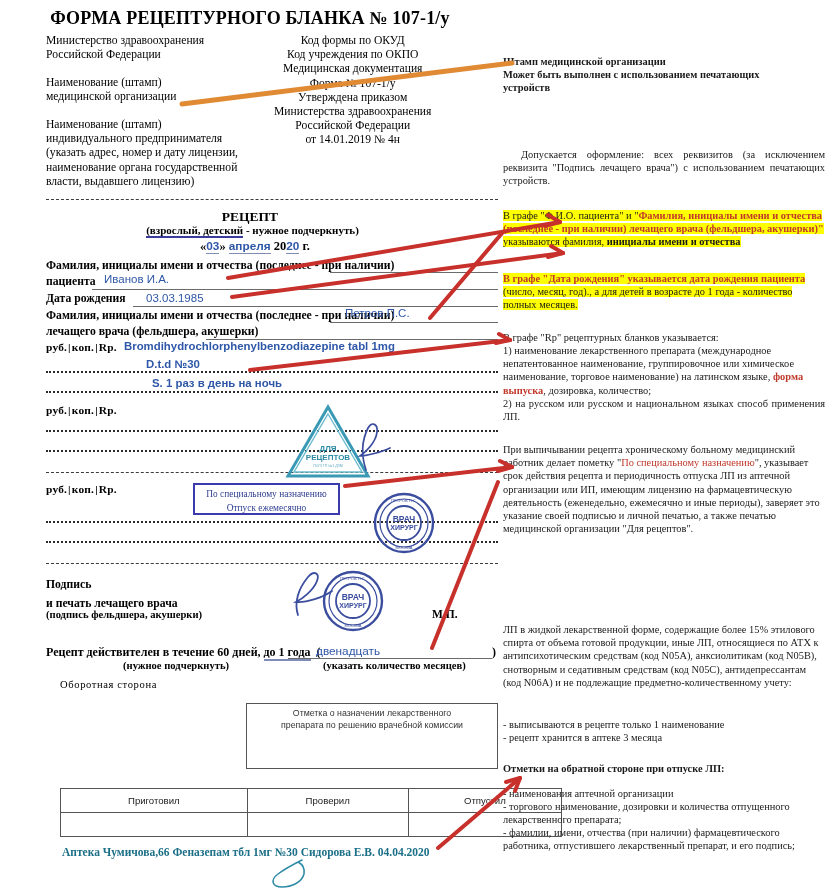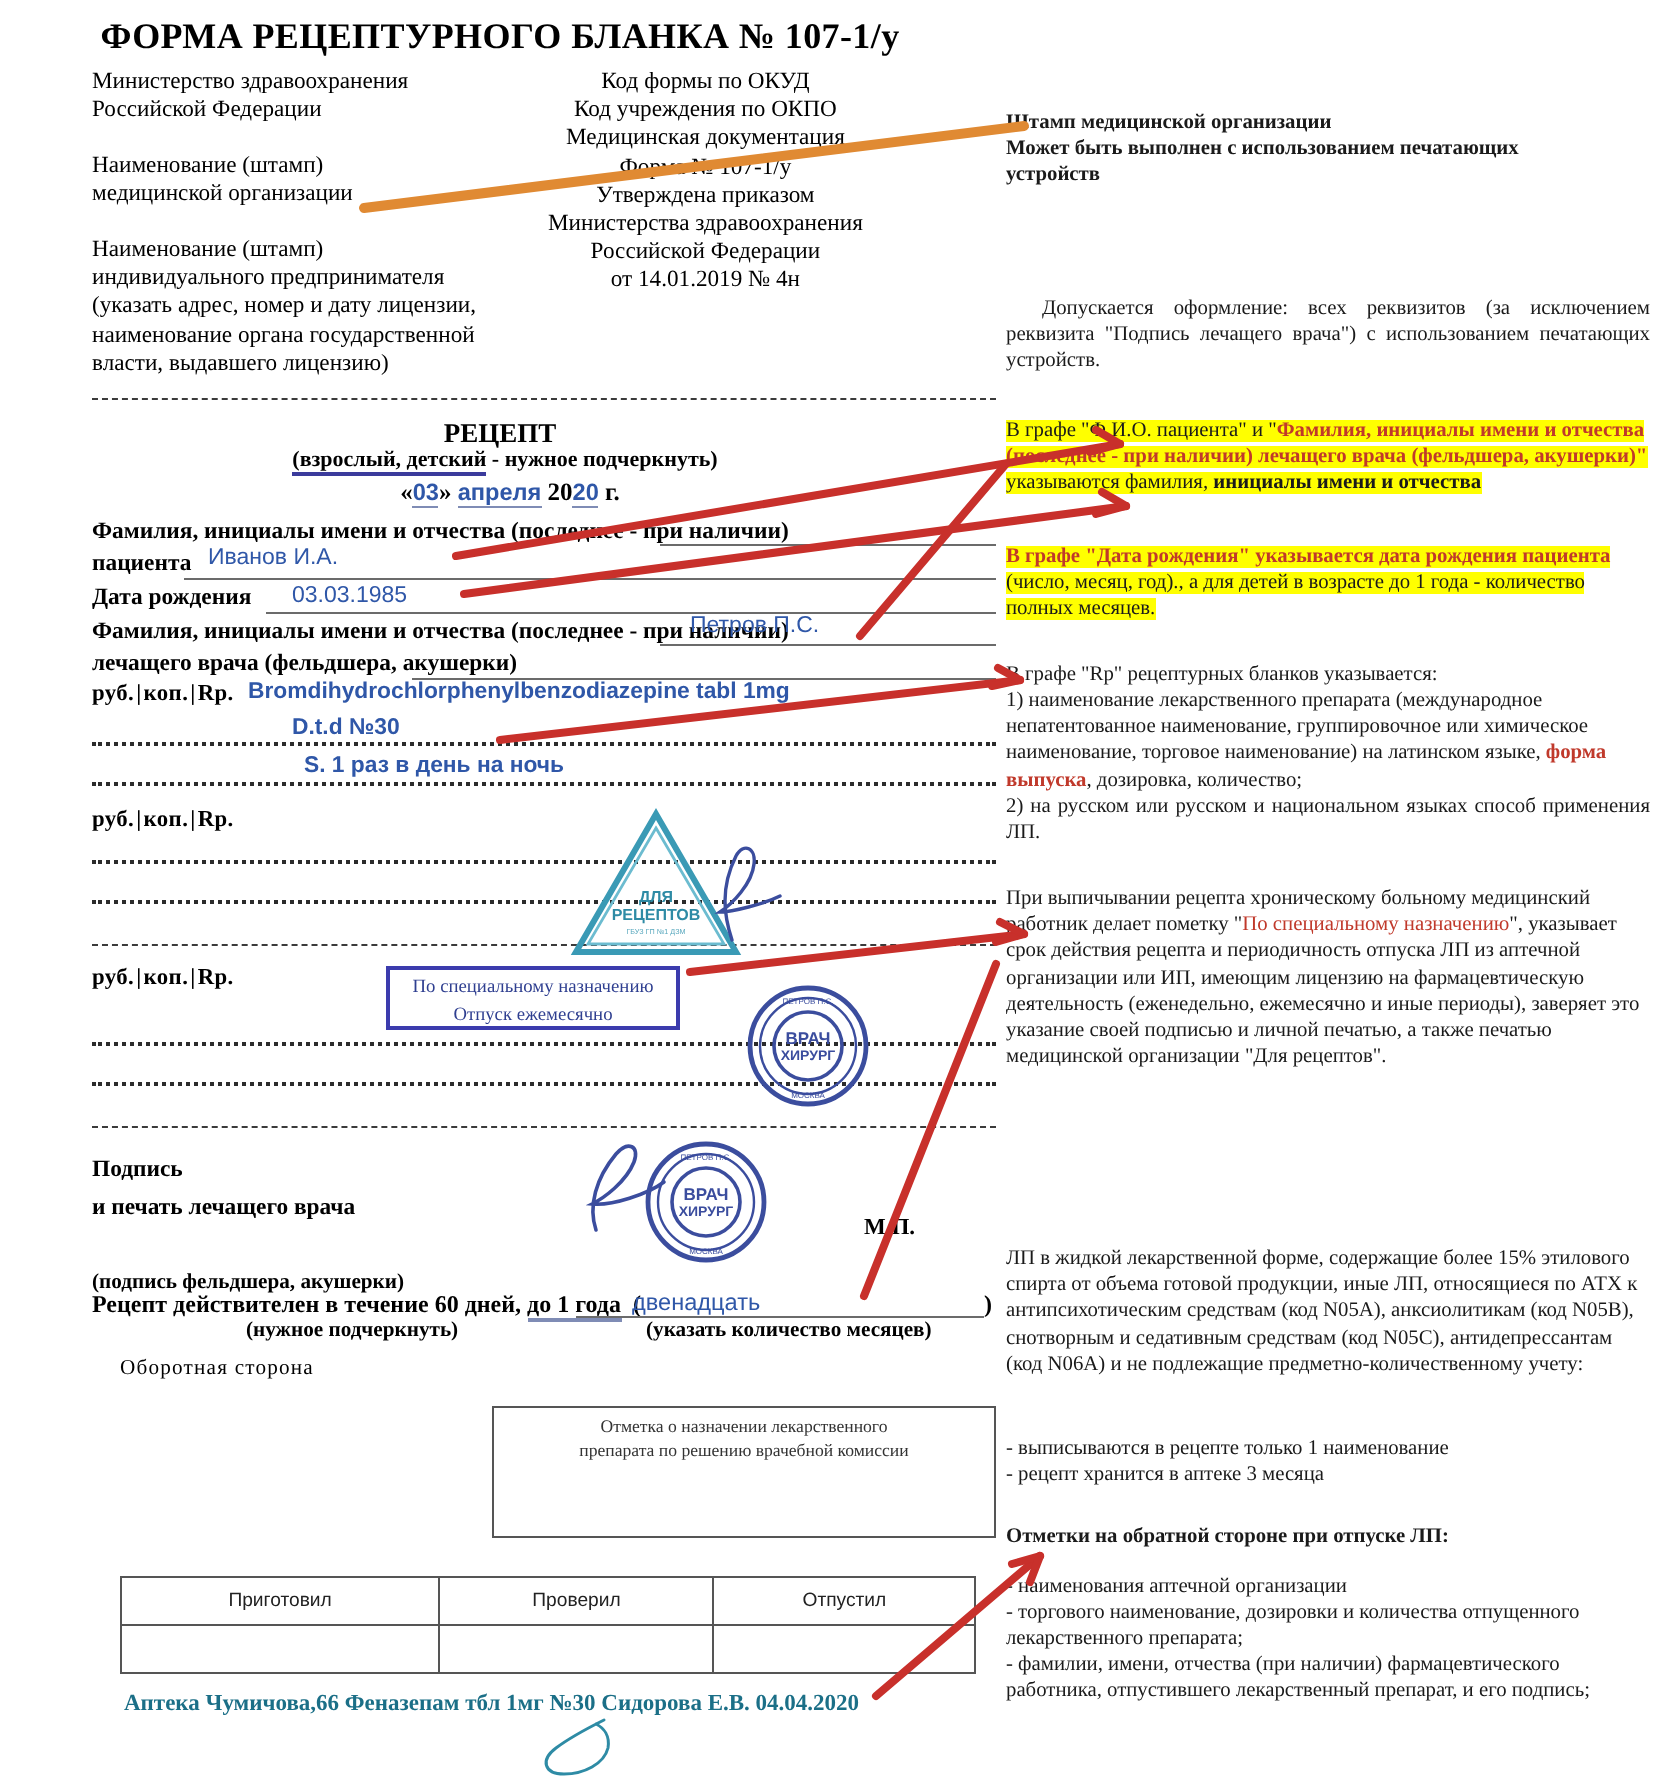--- a/index.html
+++ b/index.html
@@ -103,25 +103,25 @@
   .round2 { left: 322px; top: 570px; width: 62px; height: 62px; }
 
   .mp { position:absolute; left:432px; top:608px; font-size:11.5px; font-weight:bold; }
 
   
   .vk-box {
     position:absolute; left:246px; top:703px; width:252px; height:66px;
     border:1px solid #555; border-top:1px solid #555;
     box-sizing:border-box;
     font-size:8.8px; text-align:center; color:#333;
-    font-family:Liberation Serif, serif;
+    font-family:Liberation Sans, sans-serif;
     line-height:11.5px; padding-top:4px;
   }
   .sign-table {
-    position:absolute; left:60px; top:788px; width:428px; height:44px;
+    position:absolute; left:60px; top:788px; width:502px; height:44px;
     border-collapse:collapse;
   }
   .sign-table td, .sign-table th {
     border:1px solid #555; font-weight:normal;
     font-size:9.6px; font-family:"Liberation Sans",sans-serif;
     text-align:center; height:21px; color:#222;
   }
   .pharm-line {
     position:absolute; left:62px; top:846px;
     color:#1b6f87; font-weight:bold; font-size:11.5px;
@@ -260,21 +260,21 @@
       <circle cx="31" cy="31" r="24" fill="none" stroke="#3b4d9e" stroke-width="1.2"></circle>
       <circle cx="31" cy="31" r="17" fill="none" stroke="#3b4d9e" stroke-width="1.8"></circle>
       <text x="31" y="30" font-size="8.5" fill="#3b4d9e" text-anchor="middle" font-family="Liberation Sans, sans-serif" font-weight="bold">ВРАЧ</text>
       <text x="31" y="38" font-size="7" fill="#3b4d9e" text-anchor="middle" font-family="Liberation Sans, sans-serif" font-weight="bold">ХИРУРГ</text>
       <text x="31" y="10" font-size="4" fill="#3b4d9e" text-anchor="middle" font-family="Liberation Sans, sans-serif">ПЕТРОВ П.С.</text>
       <text x="31" y="57" font-size="4" fill="#3b4d9e" text-anchor="middle" font-family="Liberation Sans, sans-serif">МОСКВА</text>
     </svg>
 
     <div class="lbl" style="left:46px; top:578px;">Подпись</div>
     <div class="lbl" style="left:46px; top:597px;">и печать лечащего врача</div>
-    <div class="lbl-sm" style="left:46px; top:636px;">(подпись фельдшера, акушерки)</div>
+    <div class="lbl-sm" style="left:46px; top:609px;">(подпись фельдшера, акушерки)</div>
     <div class="mp">М.П.</div>
 
     <div class="lbl" style="left:46px; top:645px; font-size:12px;">
       Рецепт действителен в течение 60 дней, <span class="underline-blue" style="border-bottom:2px solid #7f8cb5;">до 1 года</span>&nbsp;&nbsp;(
     </div>
     <div class="lbl-sm" style="left:94px; top:660px;margin-left:29px;">(нужное подчеркнуть)</div>
     <span class="hand" style="position:absolute; left:316px; top:644px; font-size:11.8px;">двенадцать</span>
     <div class="rule-solid" style="left:288px; top:658px; width:204px;"></div>
     <div style="position:absolute; left:492px; top:645px; font-size:12px; font-weight:bold;">)</div>
     <div class="lbl-sm" style="left:323px; top:660px;">(указать количество месяцев)</div>

